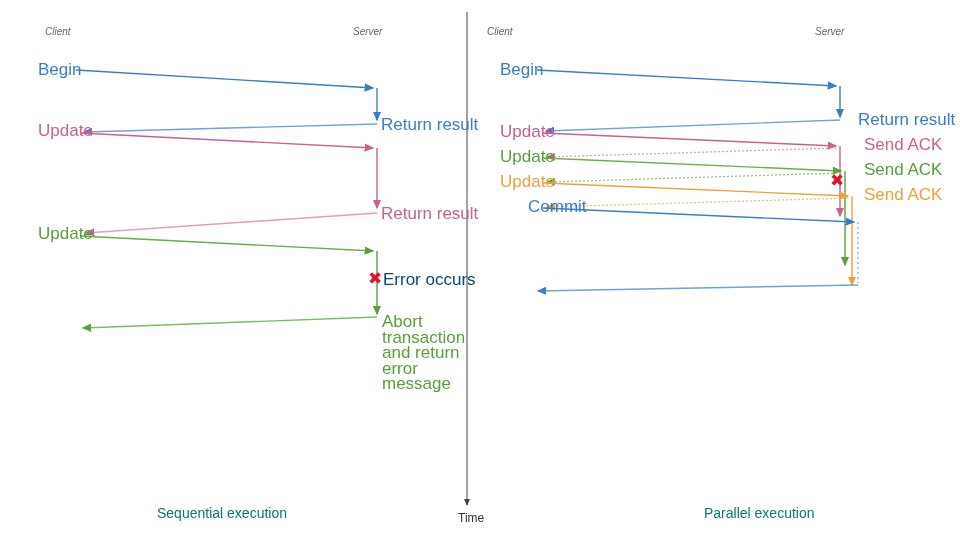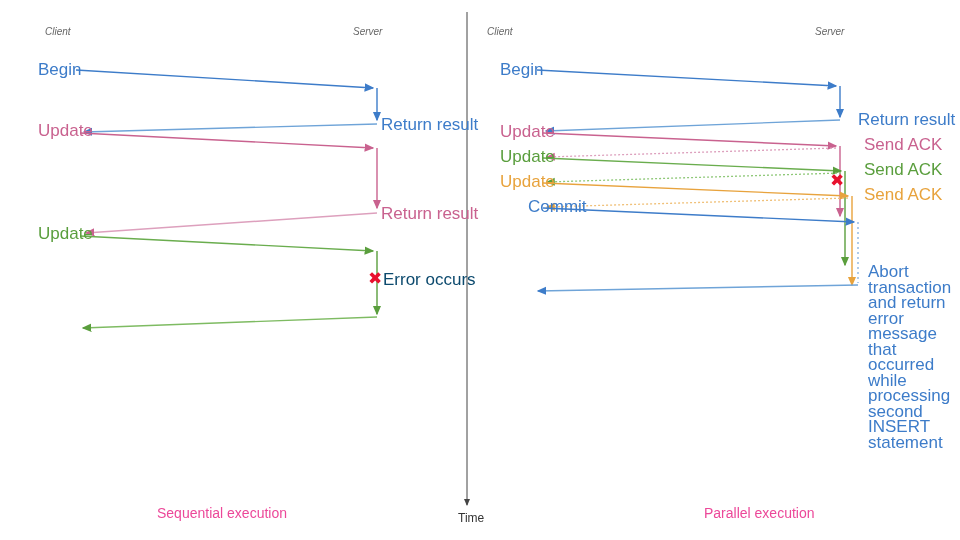--- a/index.html
+++ b/index.html
@@ -5,21 +5,21 @@
   html,body{margin:0;padding:0;}
   body{
     width:960px;height:540px;background:#ffffff;overflow:hidden;
     font-family:"Liberation Sans","DejaVu Sans",sans-serif;
     position:relative;
   }
   #stage{position:absolute;left:0;top:0;width:960px;height:540px;}
   svg.layer{position:absolute;left:0;top:0;width:960px;height:540px;pointer-events:none;}
   .lbl{position:absolute;white-space:nowrap;font-size:17px;line-height:14px;}
   .lbl.actor{font-style:italic;color:#666666;font-size:10px;}
-  .lbl.caption{color:#ec4899;font-size:14px;}
+  .lbl.caption{color:#0f766e;font-size:14px;}
   .lbl.time{color:#333333;font-size:12px;}
   .lbl.xmark{color:#e8112d;font-weight:bold;font-size:17px;line-height:17px;font-family:"Liberation Sans","DejaVu Sans",sans-serif;}
   .lbl.multiline{white-space:normal;line-height:15.5px;}
 </style>
 </head>
 <body>
 
 <div id="stage">
 
   <svg class="layer" viewBox="0 0 960 540">
@@ -102,20 +102,21 @@
 
   <div class="lbl" style="left:38px;top:63px;color:#3d7cc9;">Begin</div>
   <div class="lbl" style="left:381px;top:118px;color:#3d7cc9;">Return result</div>
   <div class="lbl" style="left:38px;top:124px;color:#c9628f;">Update</div>
   <div class="lbl" style="left:381px;top:207px;color:#c9628f;">Return result</div>
   <div class="lbl" style="left:38px;top:227px;color:#5a9e3d;">Update</div>
 
   <div class="lbl xmark" style="left:368px;top:270px;">✖</div>
   <div class="lbl" style="left:383px;top:273px;color:#0c4a6e;">Error occurs</div>
 
+  <div class="lbl multiline" style="left:382px;top:314px;width:80px;color:#5a9e3d;">Abort transaction and return error message</div>
 
   <div class="lbl caption" style="left:157px;top:506px;">Sequential execution</div>
 
   <div class="lbl time" style="left:458px;top:511px;">Time</div>
 
   <div class="lbl actor" style="left:487px;top:25px;">Client</div>
   <div class="lbl actor" style="left:815px;top:25px;">Server</div>
 
   <div class="lbl" style="left:500px;top:63px;color:#3d7cc9;">Begin</div>
   <div class="lbl" style="left:858px;top:113px;color:#3d7cc9;">Return result</div>
@@ -126,17 +127,16 @@
   <div class="lbl" style="left:500px;top:150px;color:#5a9e3d;">Update</div>
   <div class="lbl" style="left:864px;top:163px;color:#5a9e3d;">Send ACK</div>
 
   <div class="lbl" style="left:500px;top:175px;color:#e8a33d;">Update</div>
   <div class="lbl" style="left:864px;top:188px;color:#e8a33d;">Send ACK</div>
 
   <div class="lbl" style="left:493px;top:200px;color:#3d7cc9;margin-left:35px;">Commit</div>
 
   <div class="lbl xmark" style="left:830px;top:172px;">✖</div>
 
-  <div class="lbl multiline" style="left:868px;top:264px;width:78px;color:#3d7cc9;">Abort transaction and return error message that occurred while processing second INSERT statement</div>
 
   <div class="lbl caption" style="left:704px;top:506px;text-align:center;">Parallel execution</div>
 
 </div>
 
 </body></html>

